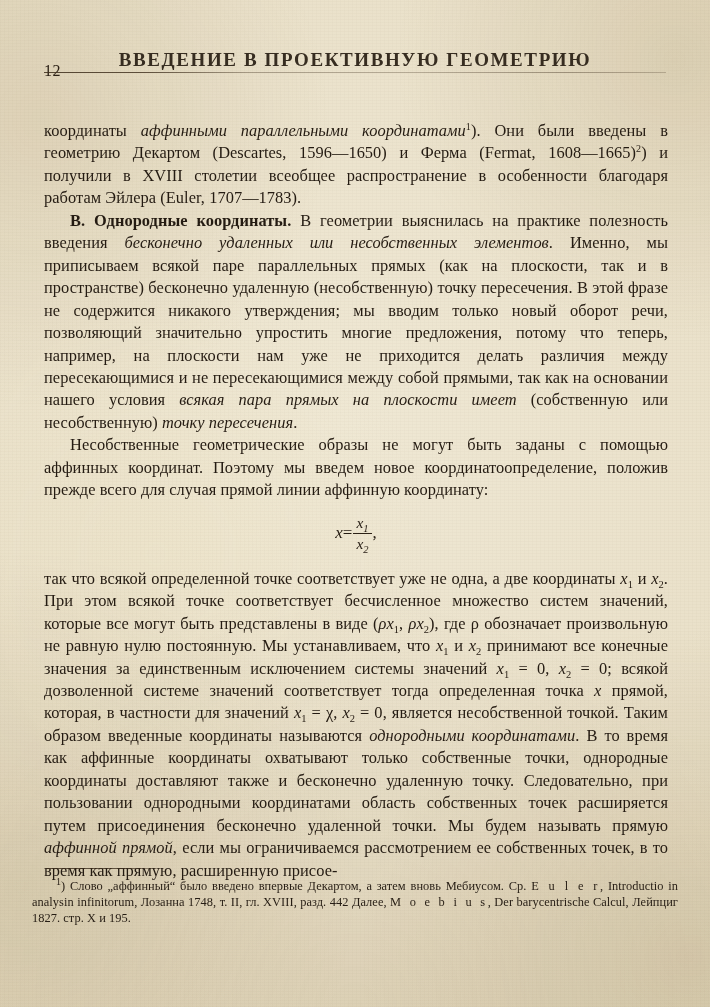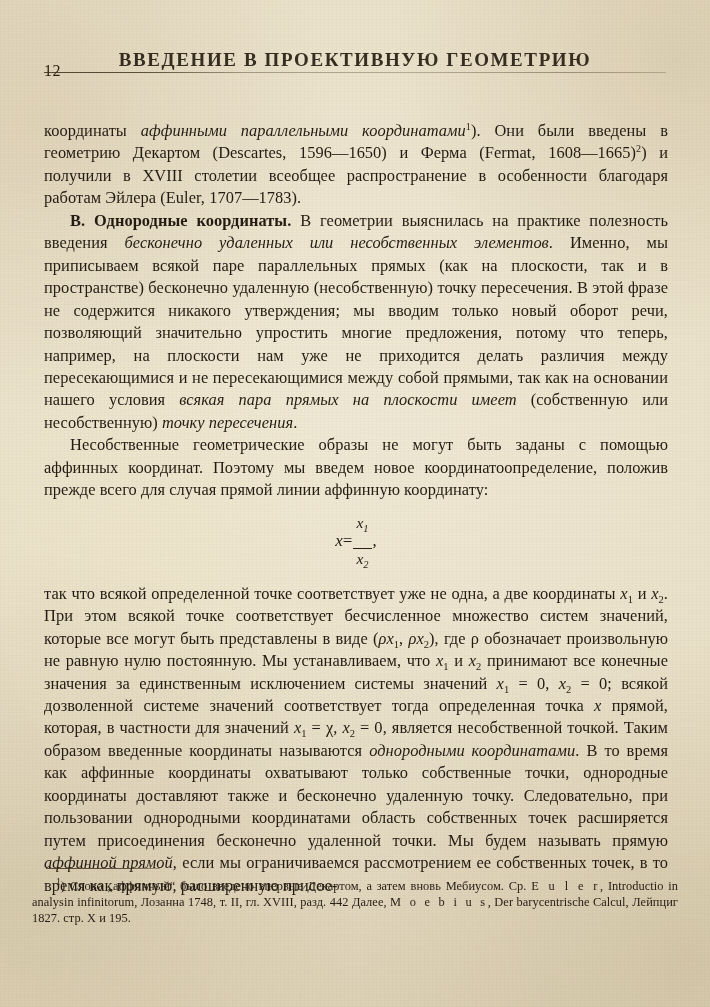--- a/index.html
+++ b/index.html
@@ -133,21 +133,21 @@
     display: inline-block;
     vertical-align: middle;
     text-align: center;
     font-style: italic;
     margin: 0 1px;
     position: relative;
     top: -1px;
   }
   .frac .num {
     display: block;
-    padding: 0 3px 16px 3px;
+    padding: 0 3px 1px 3px;
     border-bottom: 1.1px solid #2c2116;
     font-size: 15.5px;
   }
   .frac .den {
     display: block;
     padding: 1px 3px 0 3px;
     font-size: 15.5px;
   }
   .mvar { font-style: italic; }
   sub.s { font-size: 10.5px; vertical-align: sub; line-height: 0; }

